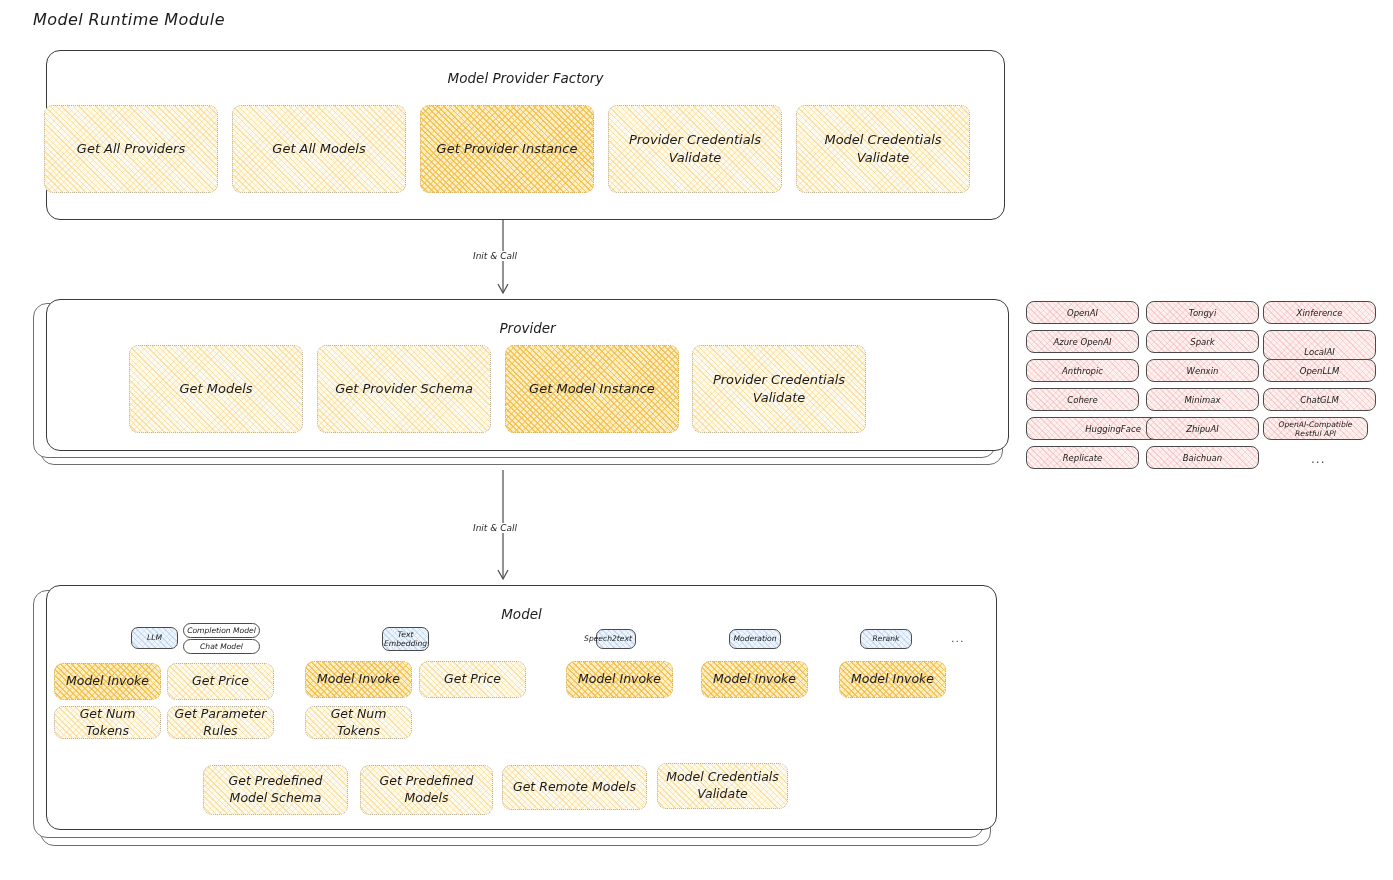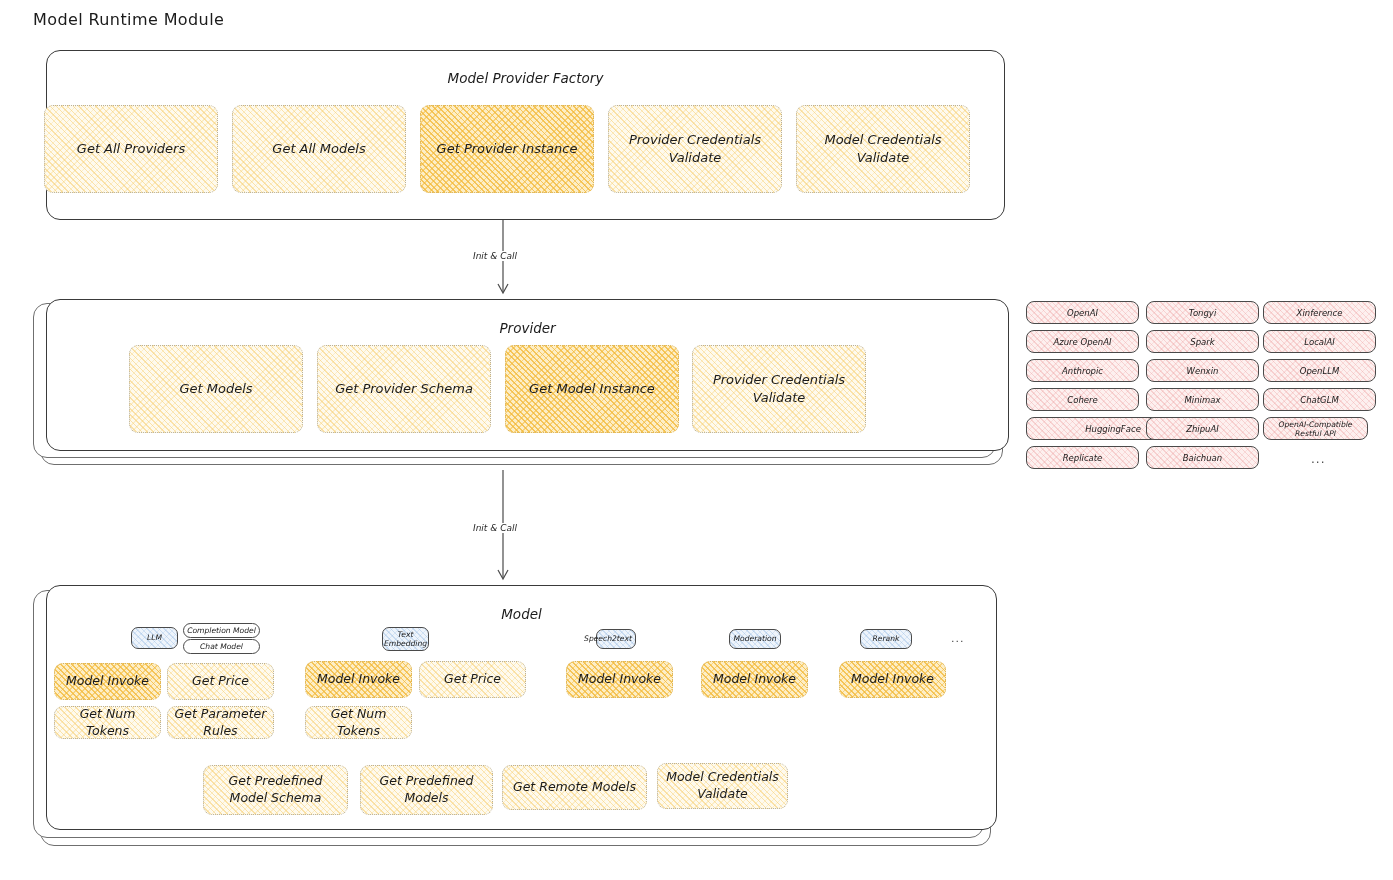--- a/index.html
+++ b/index.html
@@ -12,20 +12,21 @@
     overflow:hidden;
     position:relative;
   }
   .canvas{position:relative;width:1393px;height:880px;}
 
   
   #page-title{
     position:absolute;left:33px;top:10px;
     font-size:16px;letter-spacing:.4px;color:#1b1b1b;
     font-family:"DejaVu Sans", sans-serif;
+    font-style:italic;
   }
 
   
   .card{
     position:absolute;
     background:#ffffff;
     border:1.3px solid #3a3a3a;
     border-radius:14px;
     box-sizing:border-box;
   }
@@ -236,21 +237,21 @@
   <div class="chip" style="left:1146px;top:417px;width:113px;height:23px;">
     <span>ZhipuAI</span>
     </div>
   <div class="chip" style="left:1146px;top:446px;width:113px;height:23px;">
     <span>Baichuan</span>
     </div>
 
   <div class="chip" style="left:1263px;top:301px;width:113px;height:23px;">
     <span>Xinference</span>
     </div>
-  <div class="chip" style="left:1263px;top:330px;width:113px;height:23px;">
+  <div class="chip" style="left:1263px;top:330px;width:113px;height:30px;align-items:flex-end;">
     <span>LocalAI</span>
     </div>
   <div class="chip" style="left:1263px;top:359px;width:113px;height:23px;">
     <span>OpenLLM</span>
     </div>
   <div class="chip" style="left:1263px;top:388px;width:113px;height:23px;">
     <span>ChatGLM</span>
     </div>
   <div class="chip tiny" style="left:1263px;top:417px;width:105px;height:23px;">
     <span>OpenAI-Compatible Restful API</span>

